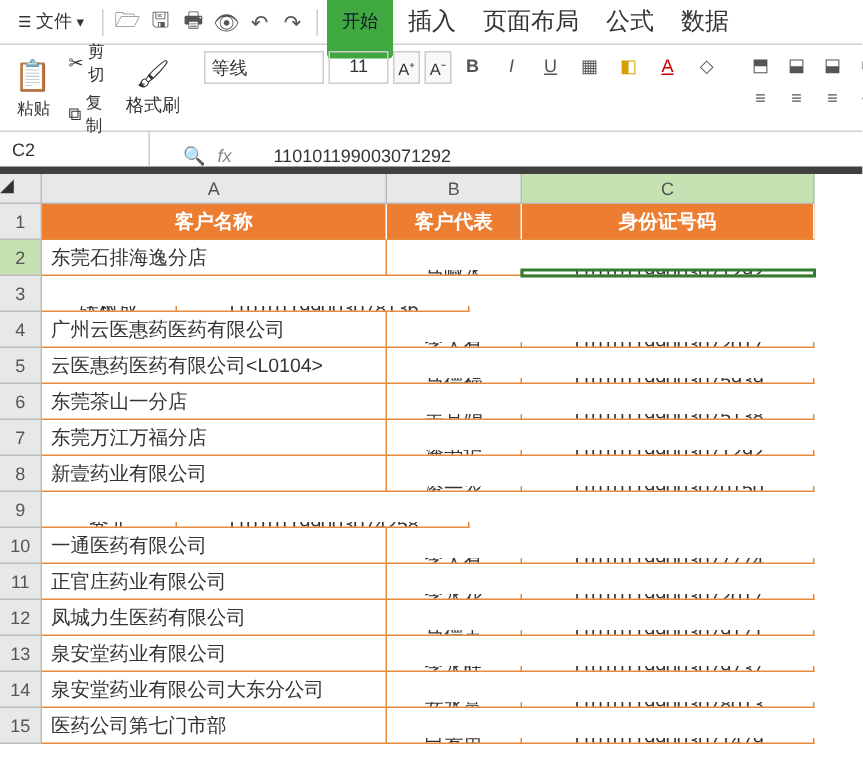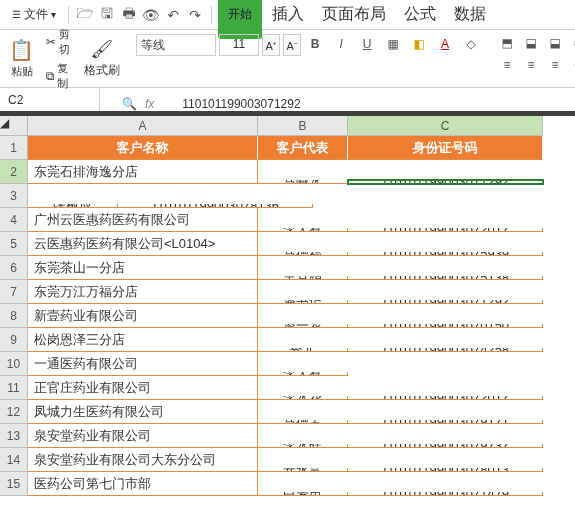--- a/index.html
+++ b/index.html
@@ -218,27 +218,27 @@
         <div class="cell col-a">东莞万江万福分店</div>
         <div class="cell col-b center">潘书记</div>
         <div class="cell col-c center">110101199003071292</div>
       </div>
       <div class="data-row">
         <div class="cell col-a">新壹药业有限公司</div>
         <div class="cell col-b center">凌一农</div>
         <div class="cell col-c center">110101199003070150</div>
       </div>
       <div class="data-row">
-        <div class="cell col-a">松岗恩泽三分店</div>
         <div class="cell col-b center">秀儿</div>
         <div class="cell col-c center">110101199003074258</div>
       </div>
       <div class="data-row">
         <div class="cell col-a">一通医药有限公司</div>
         <div class="cell col-b center">李大有</div>
+        <div class="cell col-c center">110101199003077774</div>
       </div>
       <div class="data-row">
         <div class="cell col-a">正官庄药业有限公司</div>
         <div class="cell col-b center">李水花</div>
         <div class="cell col-c center">110101199003072017</div>
       </div>
       <div class="data-row">
         <div class="cell col-a">凤城力生医药有限公司</div>
         <div class="cell col-b center">马德宝</div>
         <div class="cell col-c center">110101199003079171</div>

